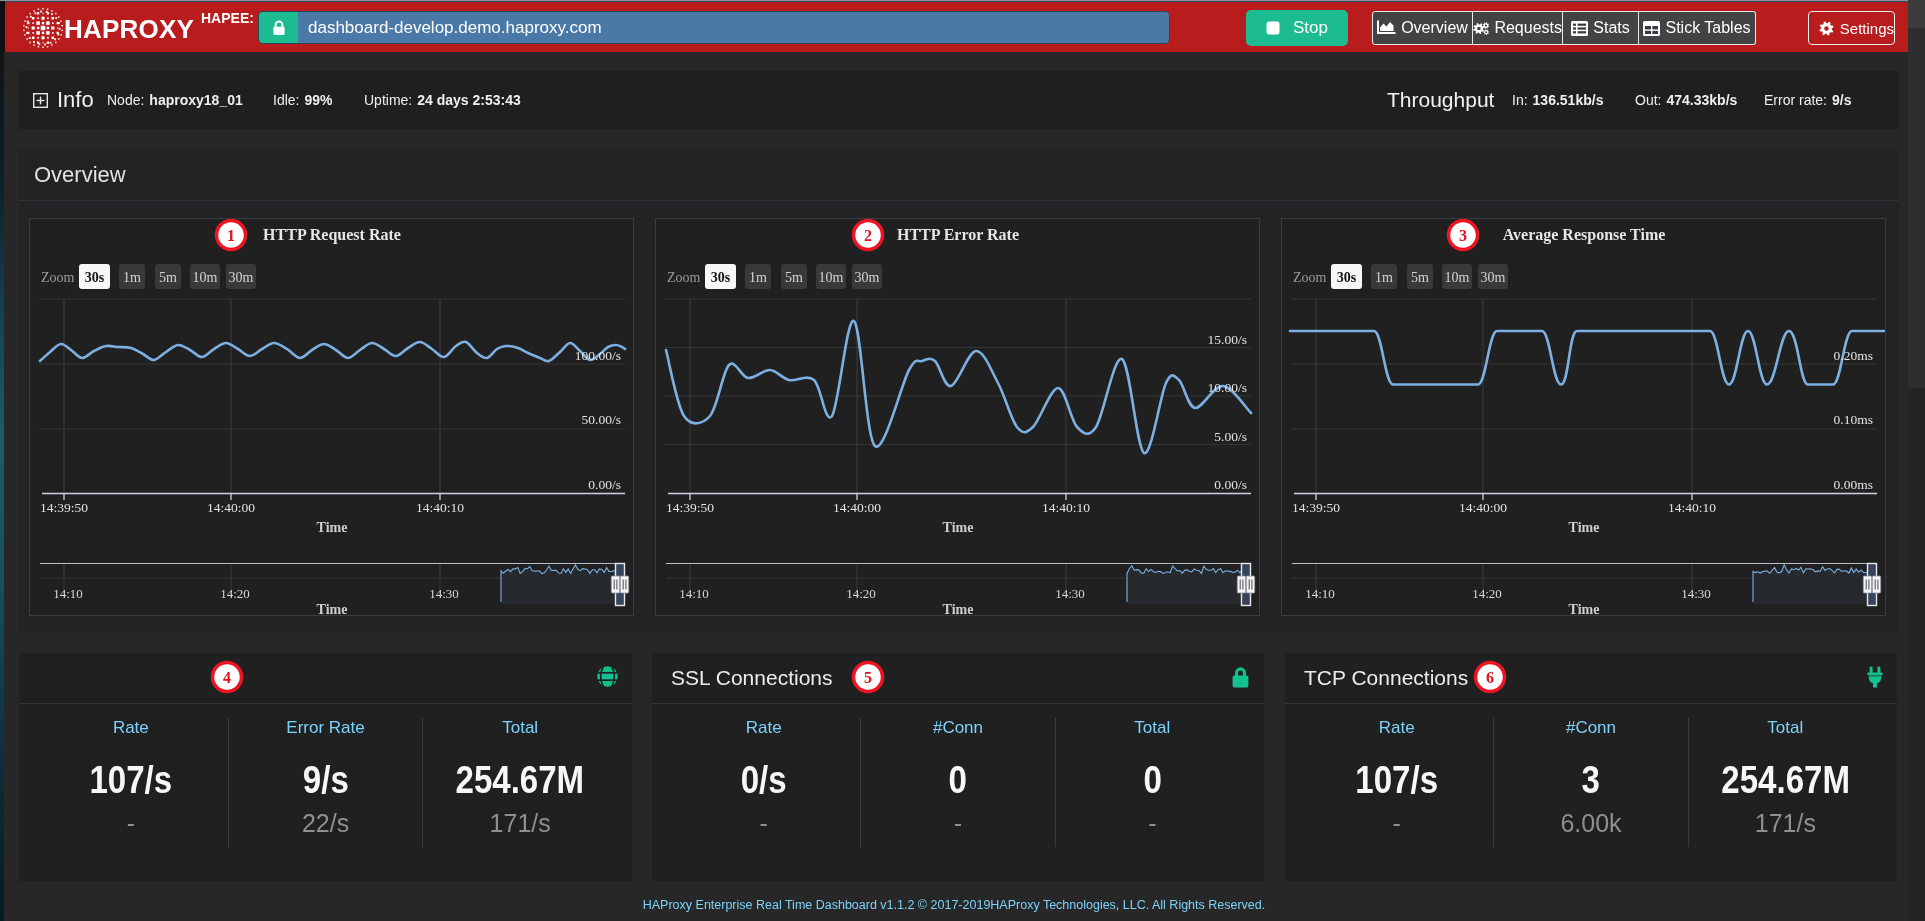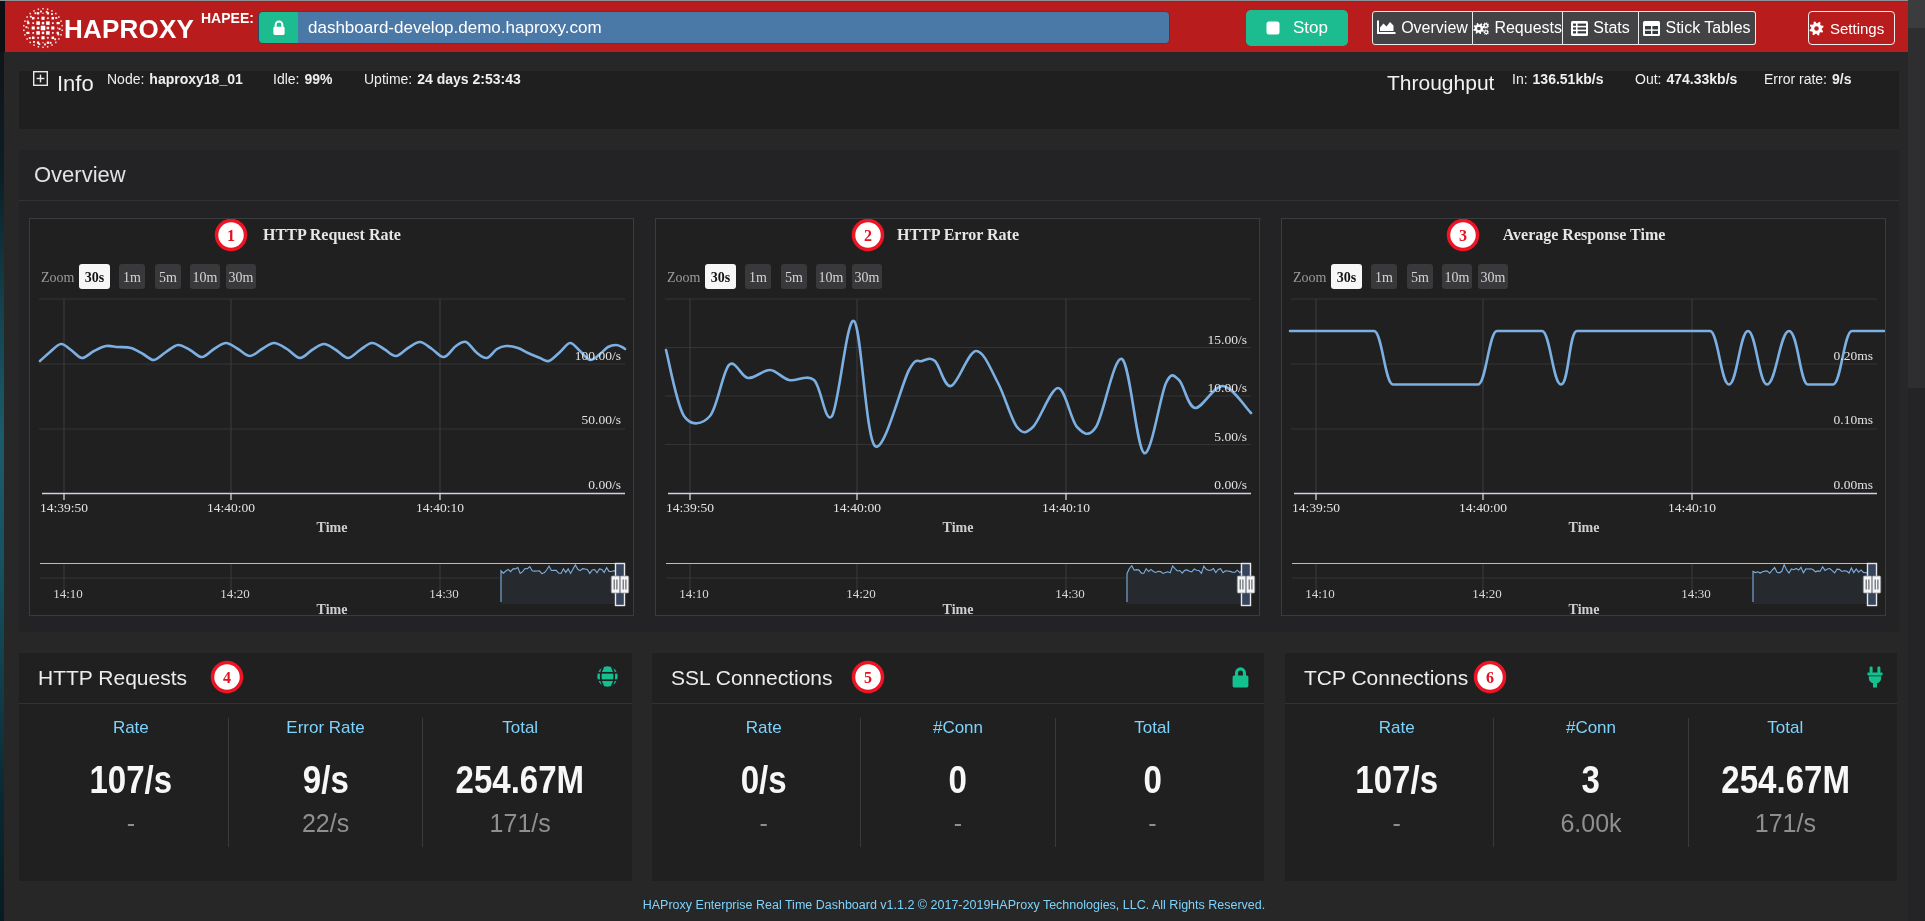--- a/index.html
+++ b/index.html
@@ -12,25 +12,25 @@
 #logotext { position:absolute; left:59px; top:12px; font-size:26px; font-weight:bold; color:#fff; letter-spacing:0.2px; }
 #hapee { position:absolute; left:196px; top:8px; font-size:14px; font-weight:bold; color:#fff; }
 #inputgrp { position:absolute; left:253px; top:9px; width:912px; height:33px; display:flex; border:1px solid #2a4763; border-radius:5px; overflow:hidden; }
 #lockbtn { width:39px; background:#1dbc90; display:flex; align-items:center; justify-content:center; }
 #urlinput { flex:1; background:#4a79a8; color:#fff; font-size:17px; display:flex; align-items:center; padding-left:10px; }
 #stopbtn { position:absolute; left:1241px; top:8px; width:102px; height:36px; background:#1dbc90; border-radius:5px; display:flex; align-items:center; justify-content:center; gap:13px; color:#fff; font-size:17px; }
 #btngrp { position:absolute; left:1367px; top:9px; height:34px; display:flex; }
 .navbtn { height:34px; background:#434345; border:1px solid #ebebeb; border-left:none; color:#fff; font-size:16px; display:flex; align-items:center; justify-content:center; gap:5px; white-space:nowrap; }
 .navbtn:first-child { border-left:1px solid #ebebeb; border-radius:3px 0 0 3px; }
 .navbtn:last-child { border-radius:0 3px 3px 0; }
-#settings { position:absolute; left:1803px; top:9px; width:87px; height:34px; border:1px solid #f0f0f0; border-radius:4px; color:#fff; font-size:15px; display:flex; align-items:center; justify-content:flex-start; gap:6px; }
+#settings { position:absolute; left:1803px; top:9px; width:87px; height:34px; border:1px solid #f0f0f0; border-radius:4px; color:#fff; font-size:15px; display:flex; align-items:center; justify-content:flex-end; gap:6px; }
 #scrollbar { position:absolute; left:1908px; top:0; width:17px; height:921px; background:#242427; }
 #sthumb { position:absolute; left:0; top:0; width:17px; height:28px; background:#3b3c3e; } #sthumb2 { position:absolute; left:0; top:28px; width:17px; height:360px; background:#2e2e31; }
 #infobar { position:absolute; left:19px; top:71px; width:1880px; height:58px; background:#1f1f20; }
-#infobar .it { position:absolute; top:0; height:58px; display:flex; align-items:flex-start; color:#efefef; font-size:14px; white-space:nowrap; }
+#infobar .it { position:absolute; top:0; height:58px; display:flex; align-items:center; color:#efefef; font-size:14px; white-space:nowrap; }
 #infobar b { font-weight:bold; margin-left:5px; }
 #overview { position:absolute; left:19px; top:150px; width:1880px; height:482px; background:#232325; }
 #ovhead { position:absolute; left:0; top:0; width:100%; height:51px; border-bottom:1px solid #323236; color:#e2e2e2; font-size:22px; line-height:50px; padding-left:15px; }
 .cpanel { position:absolute; top:68px; width:605px; height:398px; background:#202021; border:1px solid #3b3b3e; }
 .card { position:absolute; top:653px; height:228px; background:#202021; }
 .card-h { position:relative; height:51px; border-bottom:1px solid #333336; }
 .card-t { position:absolute; left:19px; top:0; line-height:49px; font-size:21px; color:#ececec; }
 .card-ic { position:absolute; right:14px; top:13px; }
 .card-b { position:relative; height:177px; display:flex; padding:0 15px; }
 .card-b .col { flex:1; text-align:center; padding-top:14px; }
@@ -369,21 +369,20 @@
         <line x1="586.9" y1="360.5" x2="586.9" y2="370.5" stroke="#565a60" stroke-width="1.1"></line>
         <rect x="590.3" y="357" width="8.4" height="17" rx="1" fill="#f5f5f5" stroke="#90949c" stroke-width="0.8"></rect>
         <line x1="593.1999999999999" y1="360.5" x2="593.1999999999999" y2="370.5" stroke="#565a60" stroke-width="1.1"></line>
         <line x1="595.9" y1="360.5" x2="595.9" y2="370.5" stroke="#565a60" stroke-width="1.1"></line>
         <text x="302" y="395" text-anchor="middle" font-size="14" font-weight="bold" fill="#cfcfd2">Time</text>
       </svg></div>
 </div>
 <div style="position:absolute;left:19px;top:0;width:1880px;height:0">
     <div class="card" style="left:0px;width:613px">
       <div class="card-h">
-        <span class="card-t">HTTP Requests</span>
         <svg style="position:absolute;left:191px;top:7px" width="34" height="34" viewBox="0 0 34 34">
           <circle cx="17" cy="17" r="14.5" fill="#fff" stroke="#ee1424" stroke-width="3.5"></circle>
           <text x="17" y="23" text-anchor="middle" font-size="16" font-weight="bold" fill="#e21222" font-family="Liberation Serif,serif">4</text>
         </svg>
         <span class="card-ic"><svg width="21" height="21" viewBox="0 0 21 21">
             <circle cx="10.5" cy="10.5" r="10.2" fill="#13c18f"></circle>
             <g stroke="#212123" stroke-width="1.7" fill="none">
               <line x1="0.6" y1="6.8" x2="20.4" y2="6.8"></line>
               <line x1="0.6" y1="14.2" x2="20.4" y2="14.2"></line>
               <path d="M6.3 0.95 C4.6 3.4 3.7 6.8 3.7 10.5 C3.7 14.2 4.6 17.6 6.3 20.05"></path>

